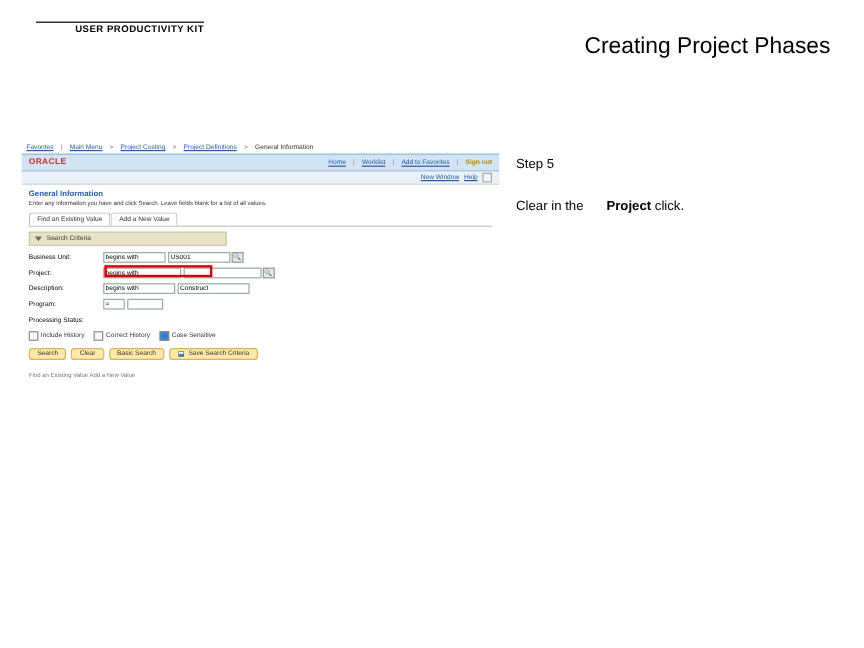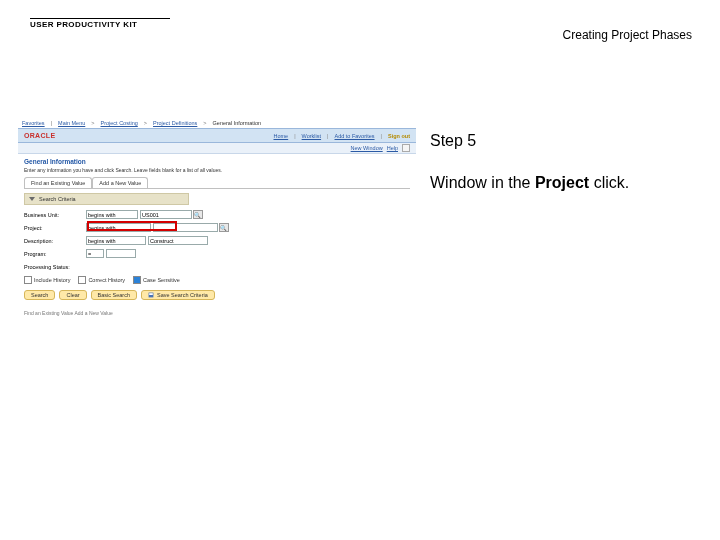--- a/index.html
+++ b/index.html
@@ -4,28 +4,28 @@
 <style>
   * { box-sizing: border-box; margin: 0; padding: 0; }
   html, body { width: 720px; height: 540px; background: #fff; font-family: Arial, Helvetica, sans-serif; }
   body { position: relative; overflow: hidden; }
 
   
   .logo-block { position: absolute; top: 16px; left: 30px; }
   .oracle-logo { font-family: Arial, sans-serif; font-weight: 900; color: #d32f2f; font-size: 18px; letter-spacing: .5px; }
   .oracle-logo sup { font-size: 8px; vertical-align: top; }
   .logo-rule { border: none; border-top: 1px solid #000; margin: 2px 0 1px 0; width: 140px; }
-  .upk { font-size: 8px; font-weight: bold; letter-spacing: .4px; color:#000; }
-
-  .page-title { position: absolute; top: 28px; right: 28px; font-size: 12px; color:#000; }
+  .upk { font-size: 8px; font-weight: bold; letter-spacing: .4px; color:#000;text-align:right; }
+
+  .page-title { position: absolute; top: 28px; right: 28px; font-size: 19px; color:#000; }
 
   
-  .instr { position: absolute; top: 130px; left: 430px; width: 270px; font-size: 16px; color:#000; line-height: 1.4; }
+  .instr { position: absolute; top: 130px; left: 430px; width: 270px; font-size: 11px; color:#000; line-height: 1.4; }
   .instr .step { margin-bottom: 20px; }
-  .instr b { font-weight: bold; }
+  .instr b { font-weight: bold; margin-left: 16px; }
 
   
   .shot { position: absolute; top: 118px; left: 18px; width: 398px; height: 190px; background:#fff; font-size:6px; color:#333; }
   .shot * { font-size:5.5px; }
 
   .crumb { display:flex; align-items:center; gap:6px; padding:2px 4px; background:#fff; }
   .crumb span { color:#2b5aa5; text-decoration:underline; cursor:pointer; }
   .crumb span.cur { color:#333; text-decoration:none; cursor:default; }
   .crumb span.sep { color:#777; text-decoration:none; cursor:default; }
 
@@ -82,21 +82,21 @@
 <div class="logo-block">
   <hr class="logo-rule">
   <div class="upk">USER PRODUCTIVITY KIT</div>
 </div>
 
 <div class="page-title">Creating Project Phases</div>
 
 <div class="instr">
   <div class="step">Step 5</div>
   <div>
-    <span>Window in the </span><b>Project</b><span> click.</span>
+    <span>Clear in the </span><b>Project</b><span> click.</span>
   </div>
 </div>
 
 <div class="shot">
 
   <div class="crumb">
     <span>Favorites</span>
       <span class="sep">|</span>
     <span>Main Menu</span>
       <span class="sep">&gt;</span>

